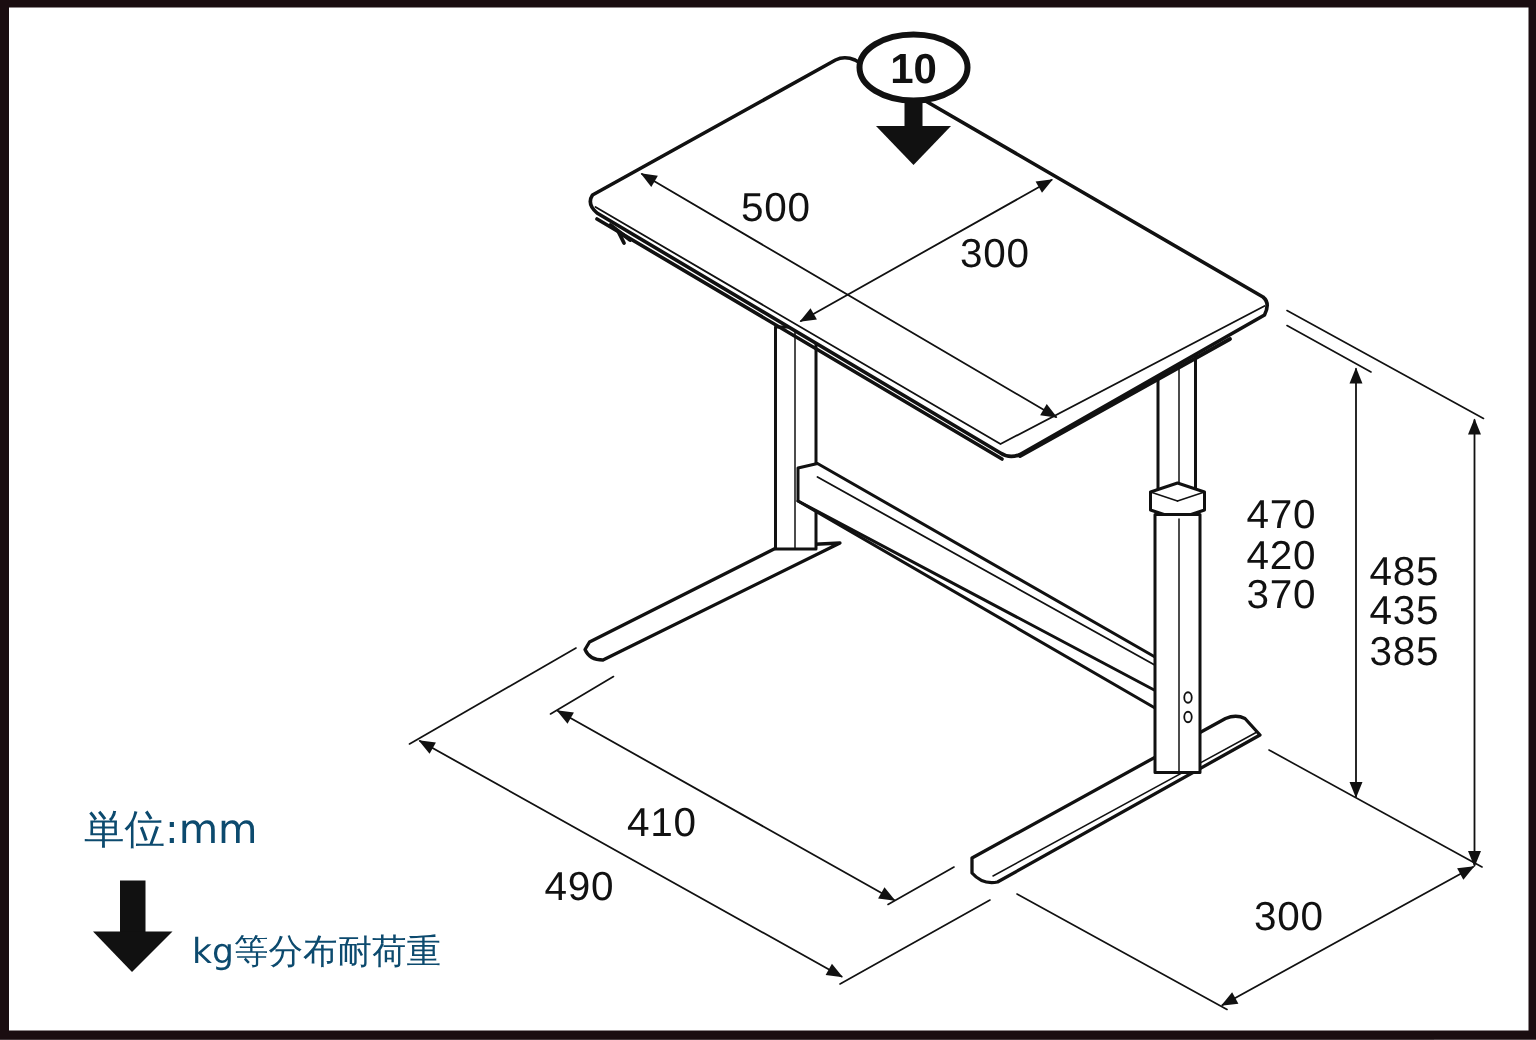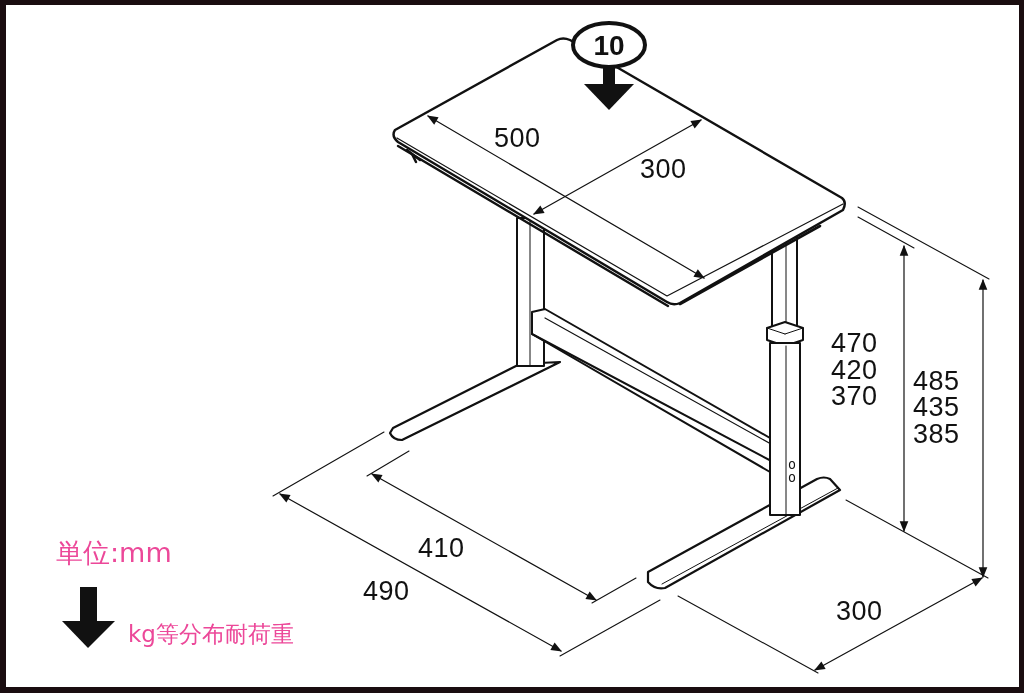--- a/index.html
+++ b/index.html
@@ -19,21 +19,21 @@
     svg { position: absolute; left: 0; top: 0; }
     .dim-text {
       font-family: "Liberation Sans", "DejaVu Sans", sans-serif;
       font-size: 27px;
       fill: #111;
       letter-spacing: 0.5px;
     }
     .label {
       position: absolute;
       font-family: "DejaVu Sans", "Liberation Sans", sans-serif;
-      color: #ec4899;
+      color: #0c4a6e;
       white-space: nowrap;
     }
     .unit-label { left: 50px; top: 530px; font-size: 27px; }
     .load-label { left: 122px; top: 614px; font-size: 23px; }
     .badge-text {
       font-family: "Liberation Sans", "DejaVu Sans", sans-serif;
       font-size: 28px; font-weight: bold; fill: #111;
     }
   </style>
 </head>

